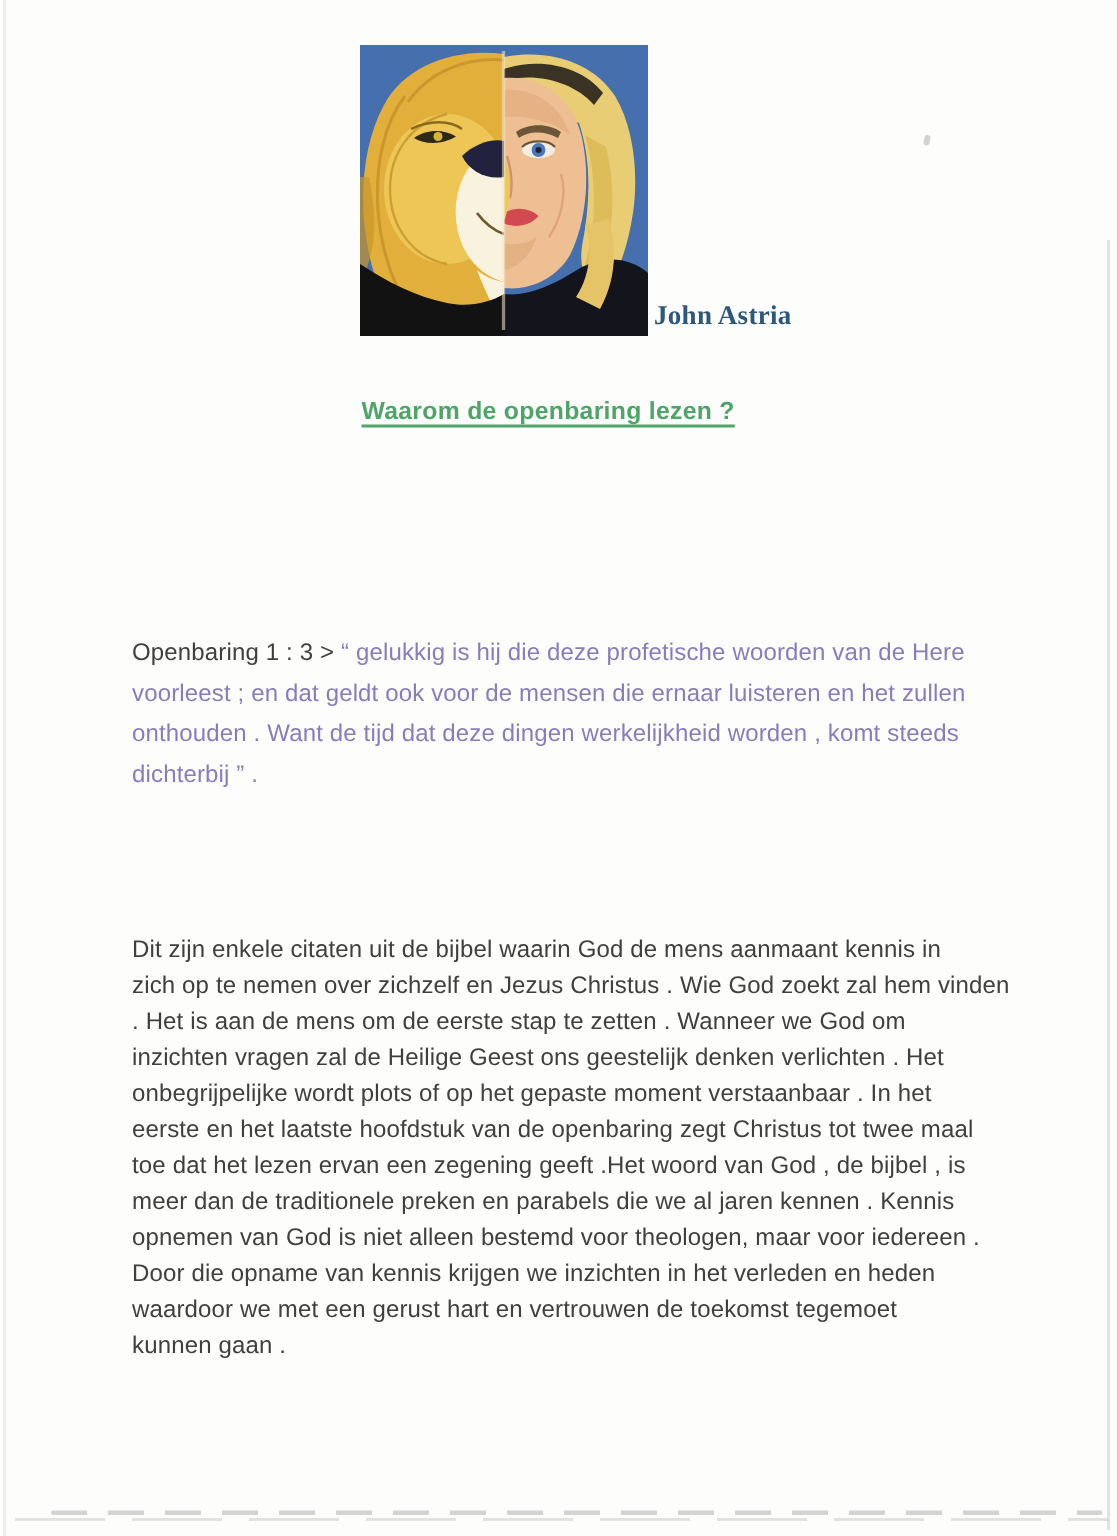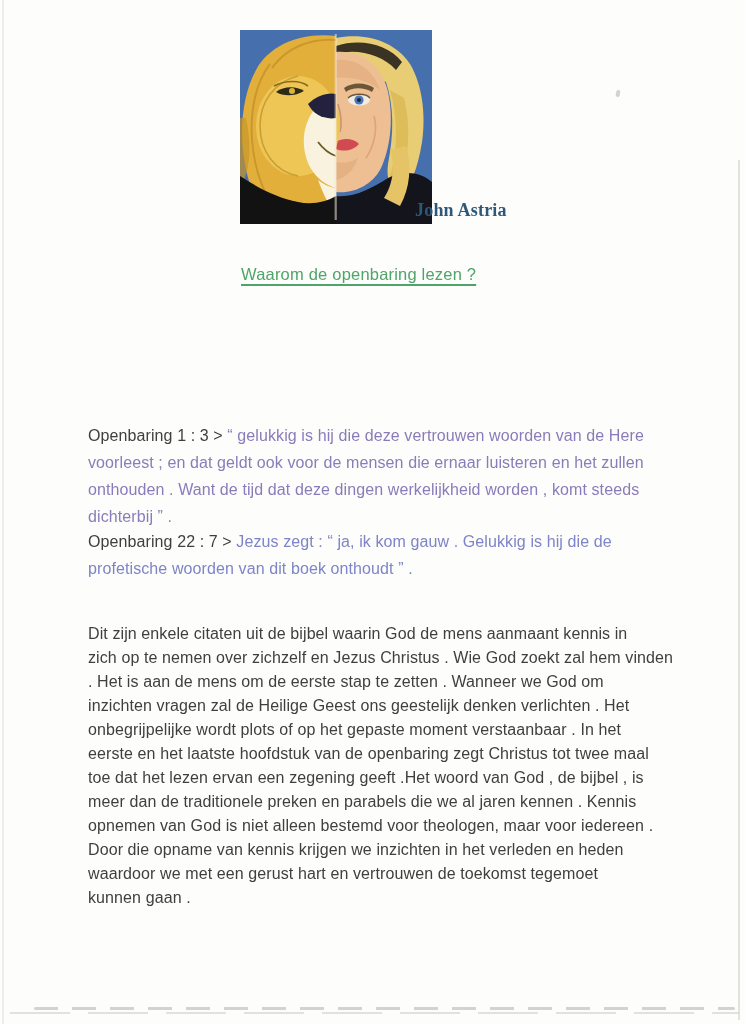--- a/index.html
+++ b/index.html
@@ -25,27 +25,27 @@
     opacity:.6;
   }
   .speck{
     position:absolute;left:616px;top:90px;width:4px;height:7px;
     background:#c8c8c4;border-radius:2px;transform:rotate(12deg);opacity:.8;
   }
   .portrait{
     position:absolute;left:240px;top:30px;width:192px;height:194px;margin:0;
   }
   .author{
-    position:absolute;left:415px;top:200px;
+    position:absolute;left:436px;top:200px;
     font-family:"Liberation Serif", serif;
     font-weight:bold;font-size:18px;color:#2e587a;letter-spacing:.2px;
   }
   .heading{
     position:absolute;left:241px;top:265px;margin:0;
-    font-size:16.5px;font-weight:normal;color:#4fa469;
+    font-size:16.5px;font-weight:bold;color:#4fa469;
     text-decoration:underline;text-underline-offset:4px;
     text-decoration-thickness:1.5px;letter-spacing:.2px;
   }
   .para{
     position:absolute;left:88px;right:5px;margin:0;
     font-size:16px;line-height:27px;color:#3f3f3f;
     white-space:pre-line;letter-spacing:.1px;
   }
   .q1{top:336px;}
   .q2{top:422px;}
@@ -102,27 +102,25 @@
       </g>
       <rect x="94.6" y="4" width="2.2" height="186" fill="#f4ead2" opacity="0.55"></rect>
     </svg>
   </figure>
 
   <div class="author">John Astria</div>
 
   <h1 class="heading">Waarom de openbaring lezen ?</h1>
 
 
-  <p class="para q2"><span class="ref">Openbaring 1 : 3 &gt; </span><span class="qt-purple">“ gelukkig is hij die deze vertrouwen woorden van de Here
+  <p class="para q2"><span class="ref">Openbaring 1 : 3 &gt; </span><span class="qt-purple">“ gelukkig is hij die deze profetische woorden van de Here
 voorleest ; en dat geldt ook voor de mensen die ernaar luisteren en het zullen
 onthouden . Want de tijd  dat deze dingen werkelijkheid worden , komt steeds
 dichterbij ” .</span></p>
 
-  <p class="para q3"><span class="ref">Openbaring 22 : 7 &gt; </span><span class="qt-blue">Jezus zegt : “ ja, ik kom gauw . Gelukkig is hij die de
-profetische woorden van dit boek onthoudt ” .</span></p>
 
   <p class="para body-para">Dit zijn enkele citaten uit de bijbel waarin God de mens aanmaant kennis  in
 zich op te nemen over zichzelf en Jezus Christus . Wie God zoekt zal hem vinden
 . Het is aan de mens om de eerste stap te zetten . Wanneer we God om
 inzichten vragen zal de Heilige Geest ons geestelijk denken verlichten . Het
 onbegrijpelijke wordt plots of op het gepaste moment verstaanbaar . In  het
 eerste en het laatste hoofdstuk  van de openbaring  zegt Christus tot twee maal
 toe dat het lezen ervan een zegening geeft .Het woord van God , de bijbel , is
 meer dan de traditionele preken en parabels die we al jaren kennen . Kennis
 opnemen van God is  niet alleen bestemd voor theologen, maar voor iedereen .

